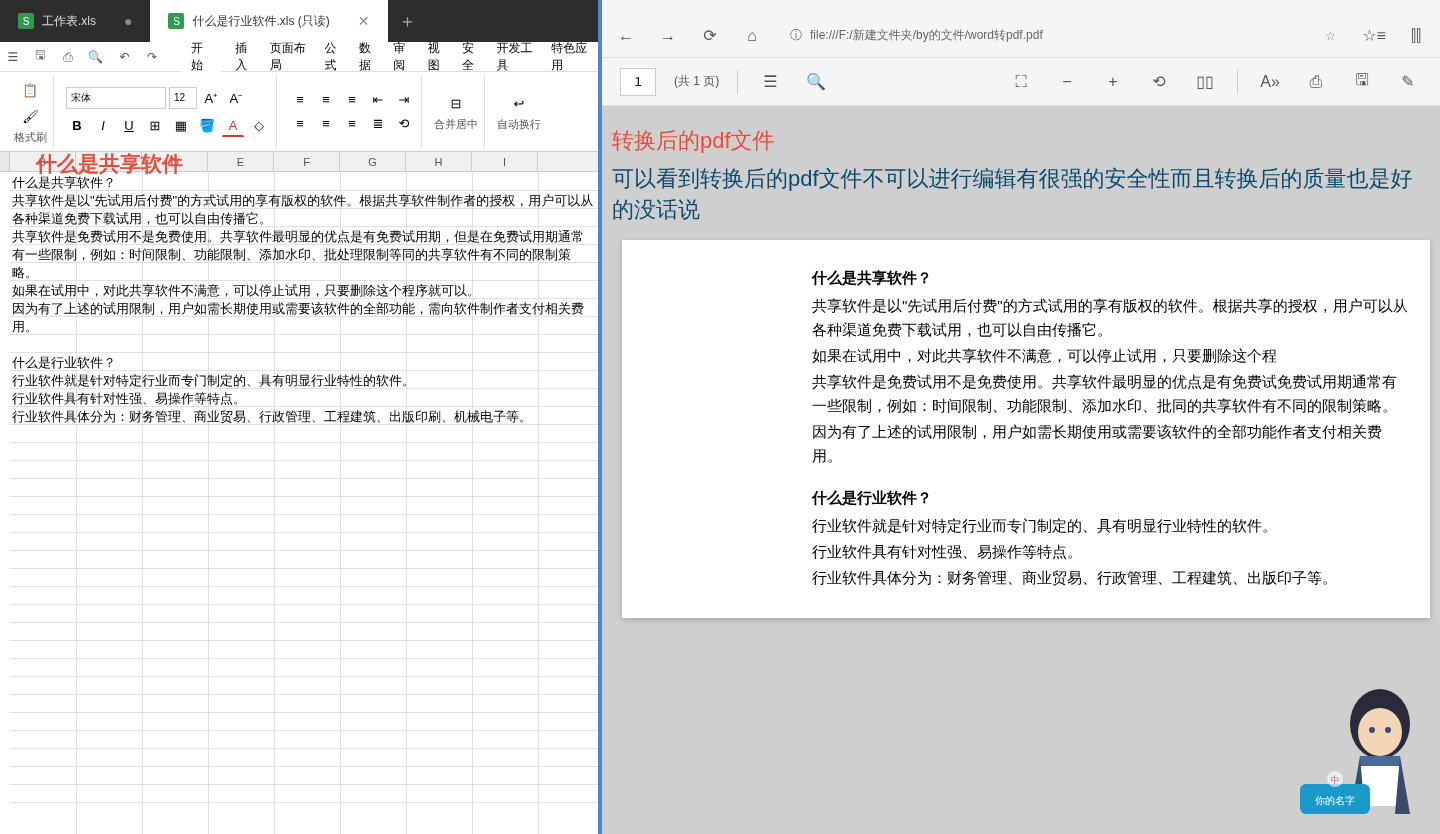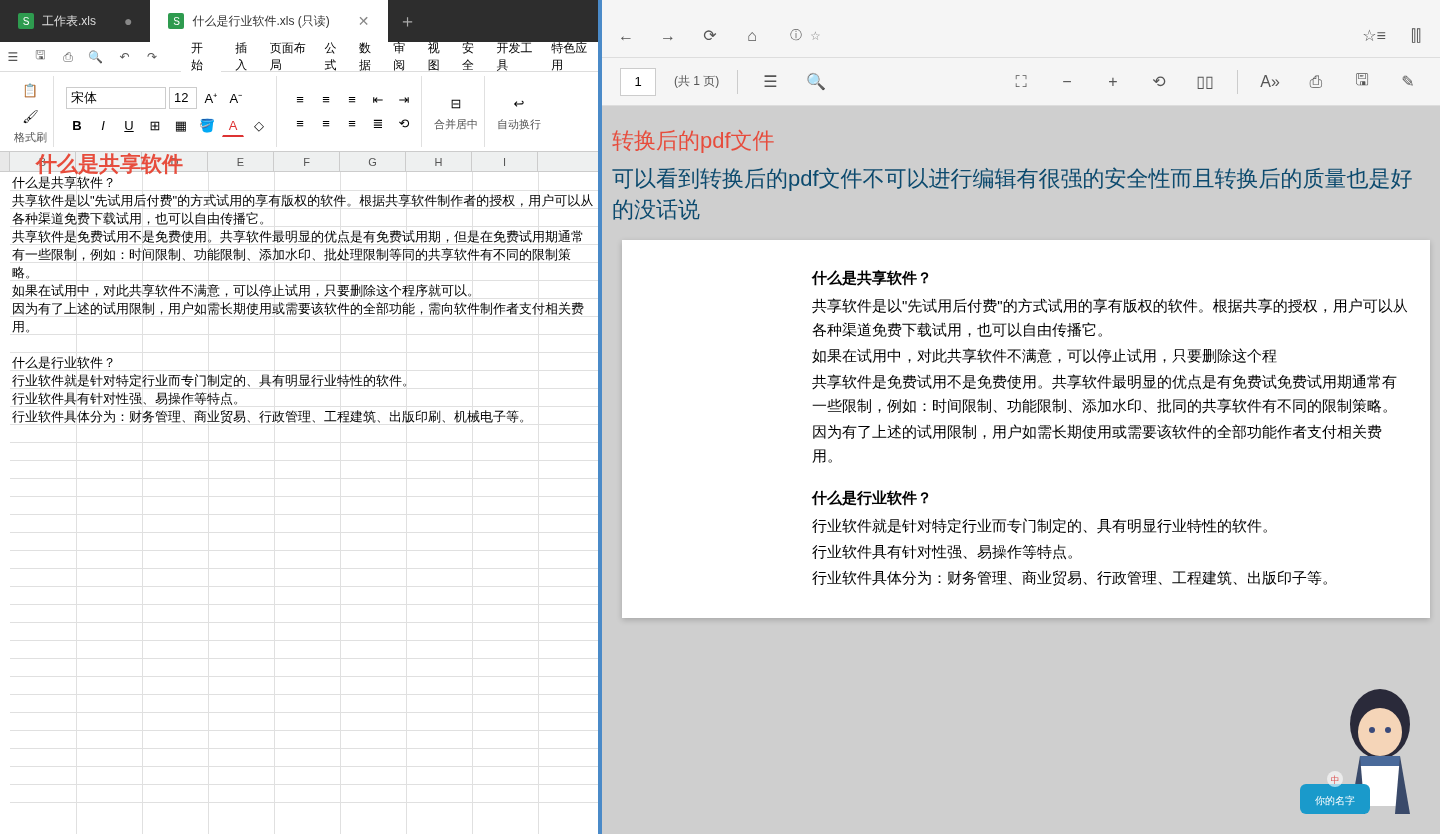--- a/index.html
+++ b/index.html
@@ -15,21 +15,21 @@
 .qa-icon { width: 16px; height: 16px; display: flex; align-items: center; justify-content: center; color: #555; }
 .menu { height: 30px; background: #fff; display: flex; align-items: center; padding: 0 10px; gap: 14px; font-size: 12px; }
 .ribbon { height: 80px; background: #fff; display: flex; align-items: center; padding: 4px 8px; gap: 6px; border-bottom: 1px solid #ccc; }
 .rb-group { display: flex; flex-direction: column; align-items: center; gap: 2px; padding: 0 6px; border-right: 1px solid #e0e0e0; height: 100%; justify-content: center; }
 .rb-group:last-child { border-right: none; }
 .rb-label { font-size: 11px; color: #555; }
 .rb-btn-row { display: flex; gap: 4px; align-items: center; }
 .rb-icon { width: 22px; height: 22px; display: flex; align-items: center; justify-content: center; border: 1px solid transparent; font-size: 13px; }
 .rb-big { width: 24px; height: 24px; }
 .font-sel { display: flex; gap: 3px; margin-bottom: 4px; }
-.font-sel input { font-size: 13px; padding: 2px 4px; border: 1px solid #ccc; height: 22px; }
+.font-sel input { font-size: 10px; padding: 2px 4px; border: 1px solid #ccc; height: 22px; }
 .annot { position: absolute; color: #e74c3c; font-size: 21px; font-weight: bold; z-index: 10; pointer-events: none; }
 .grid-area { flex: 1; background: #fff; position: relative; overflow: hidden; }
 .col-hdr { height: 20px; display: flex; border-bottom: 1px solid #ccc; background: #eef0f0; }
 .col-hdr div { border-right: 1px solid #ccc; font-size: 11px; text-align: center; line-height: 20px; color: #555; }
 .corner { width: 10px; background: #e8e8e8; border-right: 1px solid #ccc; }
 .grid-body { position: relative; height: calc(100% - 20px); }
 .grid-lines { position: absolute; inset: 0; }
 .gridline-h { position: absolute; left: 10px; right: 0; height: 1px; background: #e0e0e0; }
 .gridline-v { position: absolute; top: 0; bottom: 0; width: 1px; background: #e0e0e0; }
 .cell-content { position: absolute; left: 12px; top: 2px; right: 4px; font-size: 13px; line-height: 18px; color: #000; white-space: pre-wrap; }
@@ -223,20 +223,21 @@
 
 <div class="right-pane">
   <div class="edge-top"></div>
   <div class="edge-bar">
     <span class="edge-btn">←</span>
     <span class="edge-btn">→</span>
     <span class="edge-btn">⟳</span>
     <span class="edge-btn">⌂</span>
     <div class="url-box">
       <span>ⓘ</span>
+      <span class="url-text">file:///F:/新建文件夹/by的文件/word转pdf.pdf</span>
       <span class="star">☆</span>
     </div>
     <span class="edge-btn">☆≡</span>
     <span class="edge-btn">⫿⫿</span>
   </div>
 
   <div class="pdf-bar">
     <input class="pdf-page-in" value="1" style="">
     <span class="pdf-page-lbl">(共 1 页)</span>
     <span class="pdf-sep"></span>

